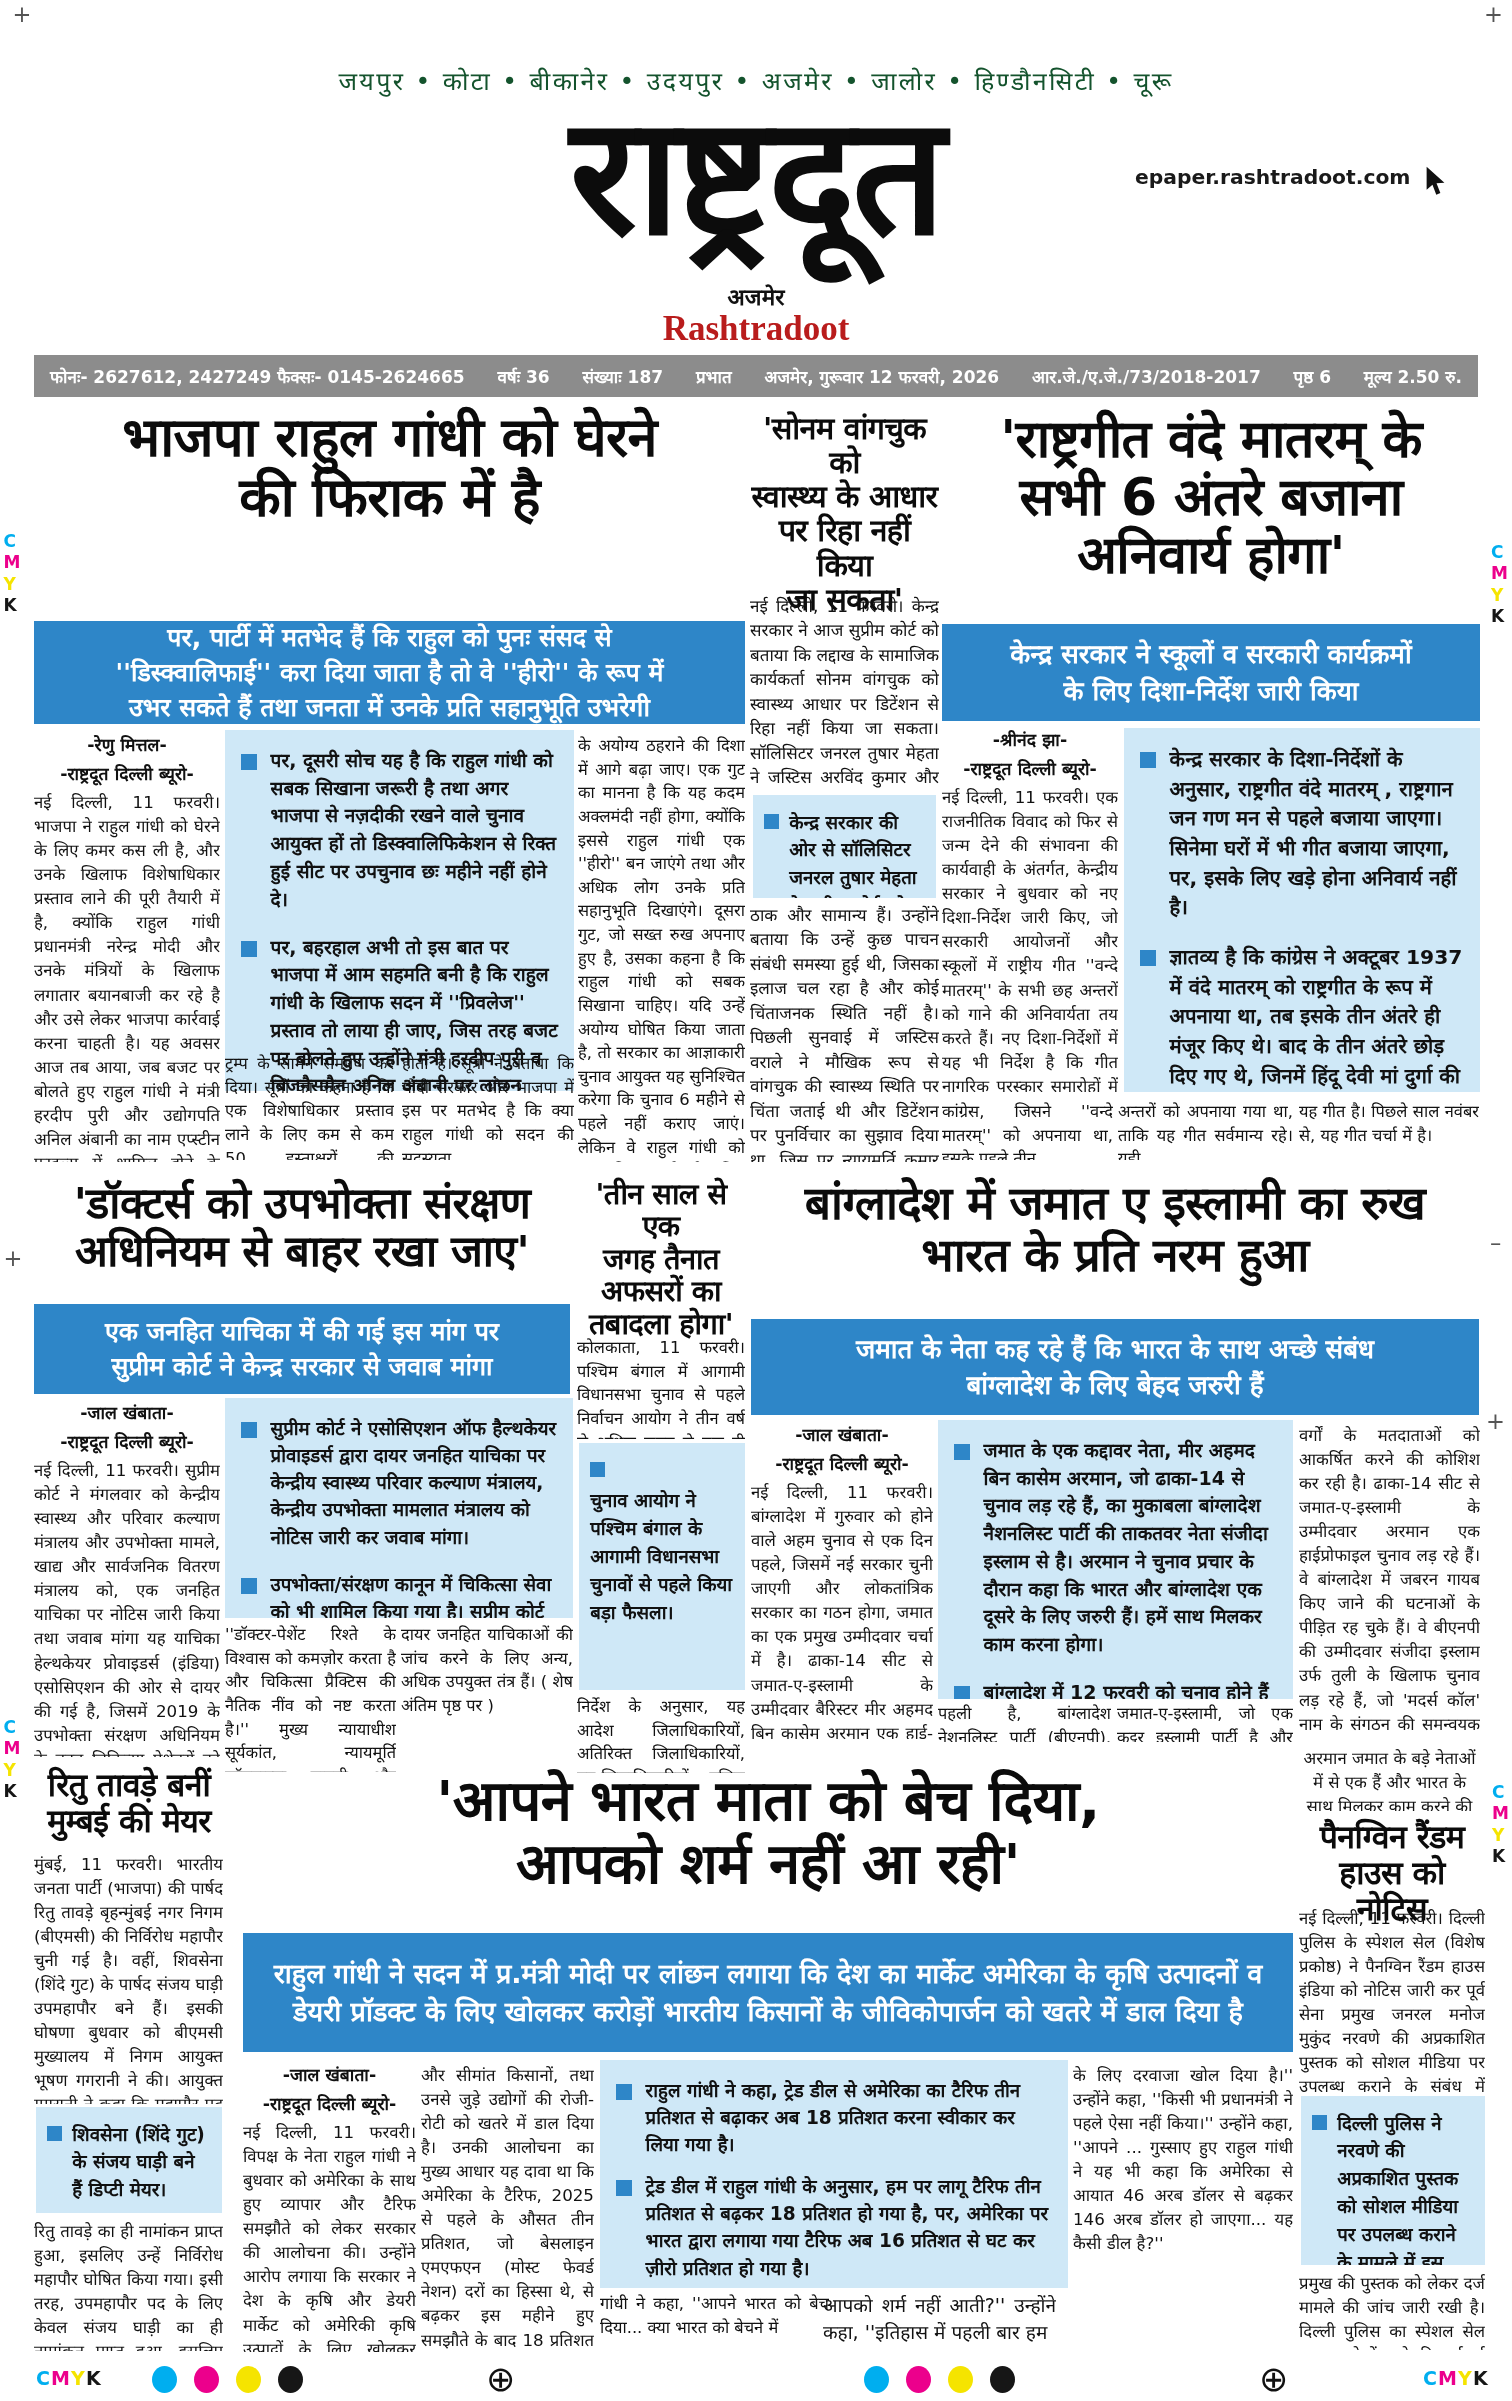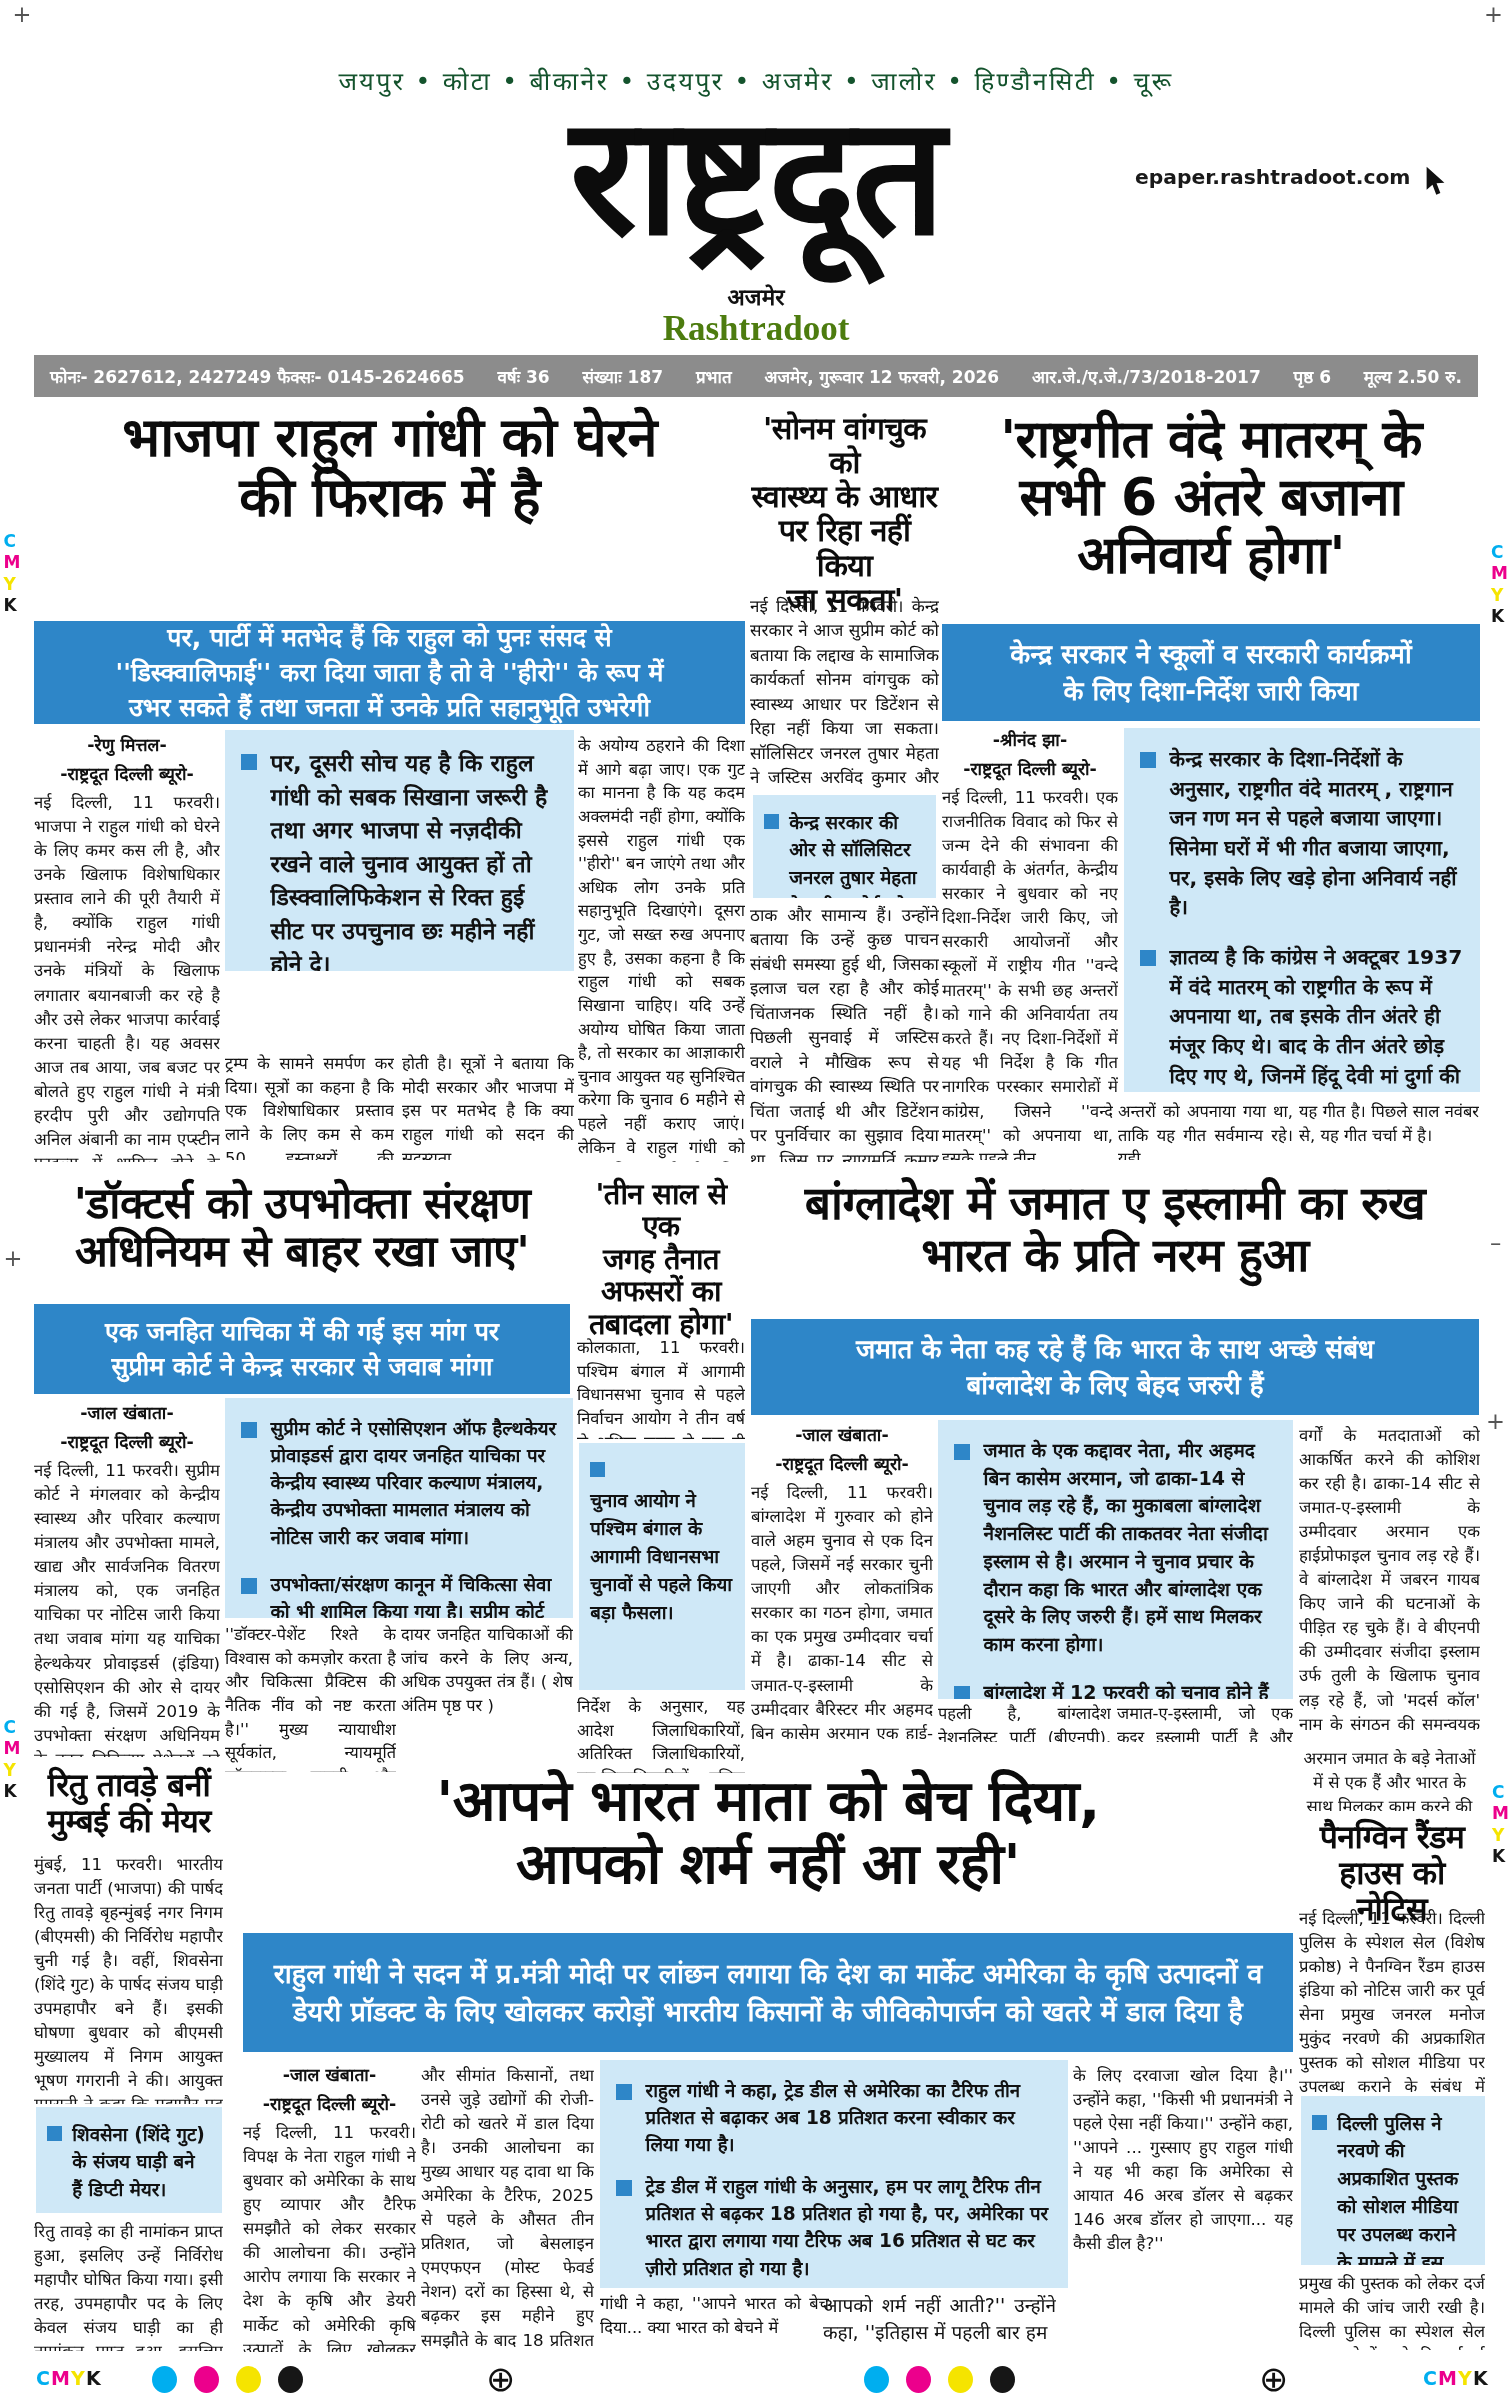--- a/index.html
+++ b/index.html
@@ -15,21 +15,21 @@
   .story-col{position:absolute;text-align:justify;line-height:1.44;overflow:hidden;}
   .byline{display:block;text-align:center;font-weight:700;margin-bottom:3.4px;}
   .mini-box{position:absolute;background:#cfe8f7;box-sizing:border-box;padding:13.6px 11.3px;
             display:flex;gap:10.2px;font-weight:700;line-height:1.5;overflow:hidden;text-align:left;}
   .mini-box .sq{flex:0 0 auto;width:14.7px;height:14.7px;background:#2e86c8;margin-top:5.6px;}
   .cities{position:absolute;left:0;right:0;text-align:center;font-weight:400;color:#14532d;
           font-size:25px;letter-spacing:2.3px;}
   .logo{position:absolute;left:0;right:0;text-align:center;font-weight:900;color:#0c0c0c;
         font-size:164px;line-height:1;letter-spacing:-3.4px;}
   .edition-under{position:absolute;left:0;right:0;text-align:center;font-weight:700;font-size:22.6px;}
-  .latin{position:absolute;left:0;right:0;text-align:center;color:#4d7c0f;
+  .latin{position:absolute;left:0;right:0;text-align:center;color:#b91c1c;
          font-family:"Liberation Serif","DejaVu Serif",serif;font-size:35px;font-weight:700;}
   .epaper{position:absolute;display:flex;align-items:flex-start;gap:8px;font-weight:700;font-size:20.3px;color:#1a1a1a;}
   .infobar{position:absolute;background:#8c8c8c;color:#fff;display:flex;align-items:center;
            justify-content:space-between;font-weight:700;font-size:17px;padding:0 16px;box-sizing:border-box;}
   .cmyk-v{position:absolute;display:flex;flex-direction:column;font-weight:700;font-size:17px;line-height:1.25;}
   .cmyk-h{position:absolute;font-weight:700;font-size:19px;letter-spacing:1.1px;}
   .c-c{color:#00aeef}.c-m{color:#ec008c}.c-y{color:#f5e400}.c-k{color:#161616}
   .dots{position:absolute;display:flex;gap:17px;}
   .dot{width:25px;height:27px;border-radius:50%;}
   .reg{position:absolute;font-size:35px;color:#111;line-height:1;}
@@ -101,21 +101,21 @@
   <div class="blue-box" style="left:34px;top:621px;width:711px;height:103px;font-size:25px;">पर, पार्टी में मतभेद हैं कि राहुल को पुनः संसद से
 ''डिस्क्वालिफाई'' करा दिया जाता है तो वे ''हीरो'' के रूप में
 उभर सकते हैं तथा जनता में उनके प्रति सहानुभूति उभरेगी</div>
 
   <div class="story-col" style="left:34px;top:733px;width:186px;height:429px;font-size:16.7px;">
     <span class="byline" style="font-size:17.5px;">-रेणु मित्तल-</span>
     <span class="byline" style="font-size:17.5px;">-राष्ट्रदूत दिल्ली ब्यूरो-</span>
     <span>नई दिल्ली, 11 फरवरी। भाजपा ने राहुल गांधी को घेरने के लिए कमर कस ली है, और उनके खिलाफ विशेषाधिकार प्रस्ताव लाने की पूरी तैयारी में है, क्योंकि राहुल गांधी प्रधानमंत्री नरेन्द्र मोदी और उनके मंत्रियों के खिलाफ लगातार बयानबाजी कर रहे है और उसे लेकर भाजपा कार्रवाई करना चाहती है। यह अवसर आज तब आया, जब बजट पर बोलते हुए राहुल गांधी ने मंत्री हरदीप पुरी और उद्योगपति अनिल अंबानी का नाम एप्स्टीन फाइल्स में शामिल होने के संबंध में लिया। इसके साथ ही राहुल गांधी ने यह भी आरोप लगाया कि प्रधानमंत्री ने</span>
   </div>
 
-  <div class="bullet-box" style="left:225px;top:730px;width:349px;height:241px;font-size:23px;">
+  <div class="bullet-box" style="left:225px;top:730px;width:349px;height:361px;font-size:19px;">
     <div class="bullet">
         <span class="sq"></span>
         <span>पर, दूसरी सोच यह है कि राहुल गांधी को सबक सिखाना जरूरी है तथा अगर भाजपा से नज़दीकी रखने वाले चुनाव आयुक्त हों तो डिस्क्वालिफिकेशन से रिक्त हुई सीट पर उपचुनाव छः महीने नहीं होने दे।</span>
       </div>
     <div class="bullet">
         <span class="sq"></span>
         <span>पर, बहरहाल अभी तो इस बात पर भाजपा में आम सहमति बनी है कि राहुल गांधी के खिलाफ सदन में ''प्रिवलेज'' प्रस्ताव तो लाया ही जाए, जिस तरह बजट पर बोलते हुए उन्होंने मंत्री हरदीप पुरी व बिज़नैसमैन अनिल अंबानी पर लांछन लगाया कि उनके नाम ''एप्स्टीन फाइल्स'' में आये हैं।</span>
       </div>
 
   </div>

